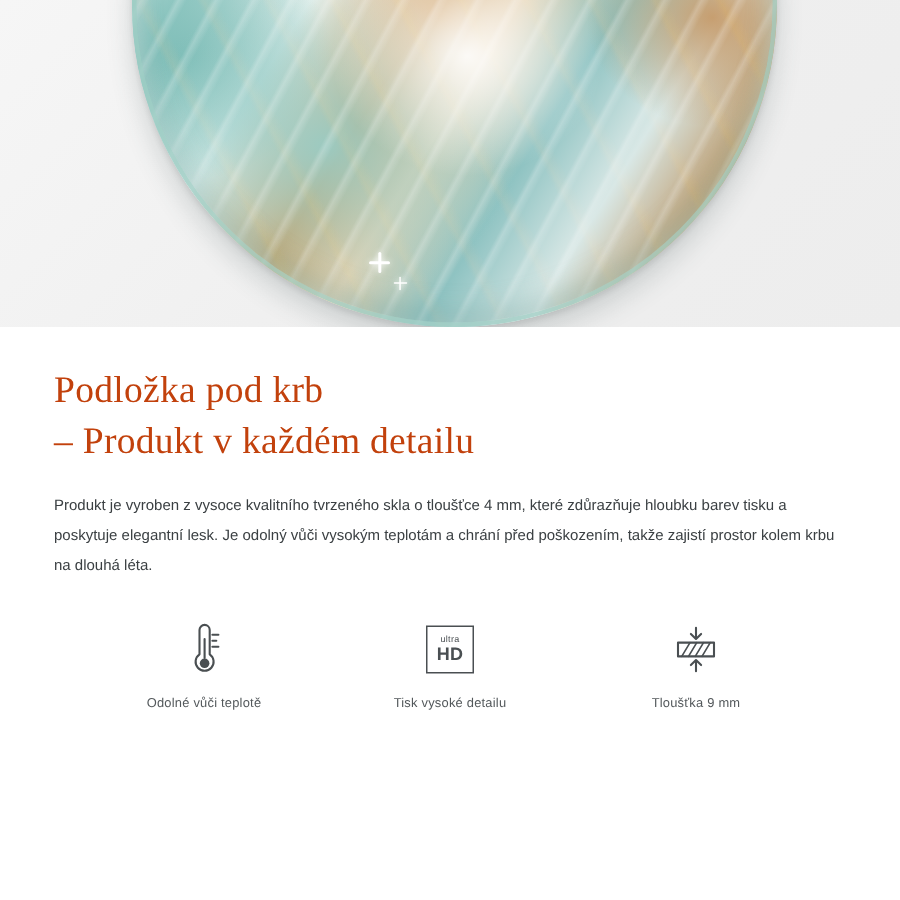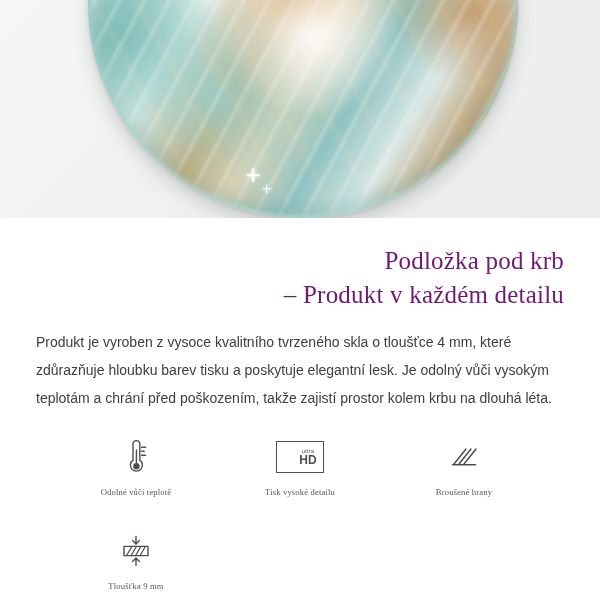--- a/index.html
+++ b/index.html
@@ -120,30 +120,29 @@
   
   .content {
     padding: 0 36px;
   }
   .headline {
     margin: 26px 0 0 0;
     font-family: "Liberation Serif", serif;
     font-size: 25px;
     line-height: 1.36;
     font-weight: 400;
-    color: #701a75;
+    color: #c2410c;
     letter-spacing: 0.2px;
-    text-align: right;
   }
   .headline .line2 {
     display: block;
   }
   .paragraph {
     margin: 16px 0 0 0;
-    font-size: 14px;
+    font-size: 10px;
     line-height: 2.0;
     color: #3b4043;
     max-width: 532px;
   }
 
   
   .features {
     margin-top: 24px;
     display: grid;
     grid-template-columns: repeat(3, 1fr);
@@ -162,40 +161,38 @@
     display: flex;
     align-items: center;
     justify-content: center;
   }
   .feature-label {
     margin-top: 9px;
     font-size: 8.6px;
     color: #53585b;
     text-align: center;
     letter-spacing: 0.15px;
-    font-family: Liberation Serif, serif;
   }
   .ico-stroke {
     stroke: #4a4f52;
     fill: none;
     stroke-width: 1.4;
     stroke-linecap: round;
     stroke-linejoin: round;
   }
   .ico-fill { fill: #4a4f52; }
   .hd-box {
     width: 30px;
     height: 30px;
     border: 1.4px solid #4a4f52;
     display: flex;
     flex-direction: column;
     align-items: center;
     justify-content: center;
     line-height: 1;
-    padding-left: 16px;
   }
   .hd-top {
     font-size: 6px;
     color: #4a4f52;
     letter-spacing: 0.2px;
   }
   .hd-bot {
     font-size: 12px;
     font-weight: bold;
     color: #4a4f52;
@@ -244,29 +241,20 @@
           <div class="hd-box">
             <span class="hd-top">ultra</span>
             <span class="hd-bot">HD</span>
           </div>
         </div>
         <div class="feature-label">Tisk vysoké detailu</div>
       </div>
 
 
 
-      <div class="feature">
-        <div class="feature-icon">
-          <svg width="36" height="34" viewBox="0 0 36 34" aria-hidden="true">
-            <path class="ico-stroke" style="stroke-width:1.5" d="M8 24 20 9M13 24 25 9M18 24 30 9"></path>
-            <path class="ico-stroke" style="stroke-width:1.5" d="M6.5 24.8h23"></path>
-          </svg>
-        </div>
-        <div class="feature-label">Broušené hrany</div>
-      </div>
 
       <div class="feature">
         <div class="feature-icon">
           <svg width="38" height="36" viewBox="0 0 38 36" aria-hidden="true">
             <path class="ico-stroke" d="M19 3.5v6.6M15.6 7.6 19 11l3.4-3.4"></path>
             <path class="ico-stroke" d="M19 32.5v-6.6M15.6 28.4 19 25l3.4 3.4"></path>
             <rect class="ico-stroke" x="7" y="13.4" width="24" height="9.2"></rect>
             <path class="ico-stroke" style="stroke-width:1.1" d="M9.5 22.6 15 13.4M14 22.6 19.5 13.4M18.5 22.6 24 13.4M23 22.6 28.5 13.4"></path>
           </svg>
         </div>

